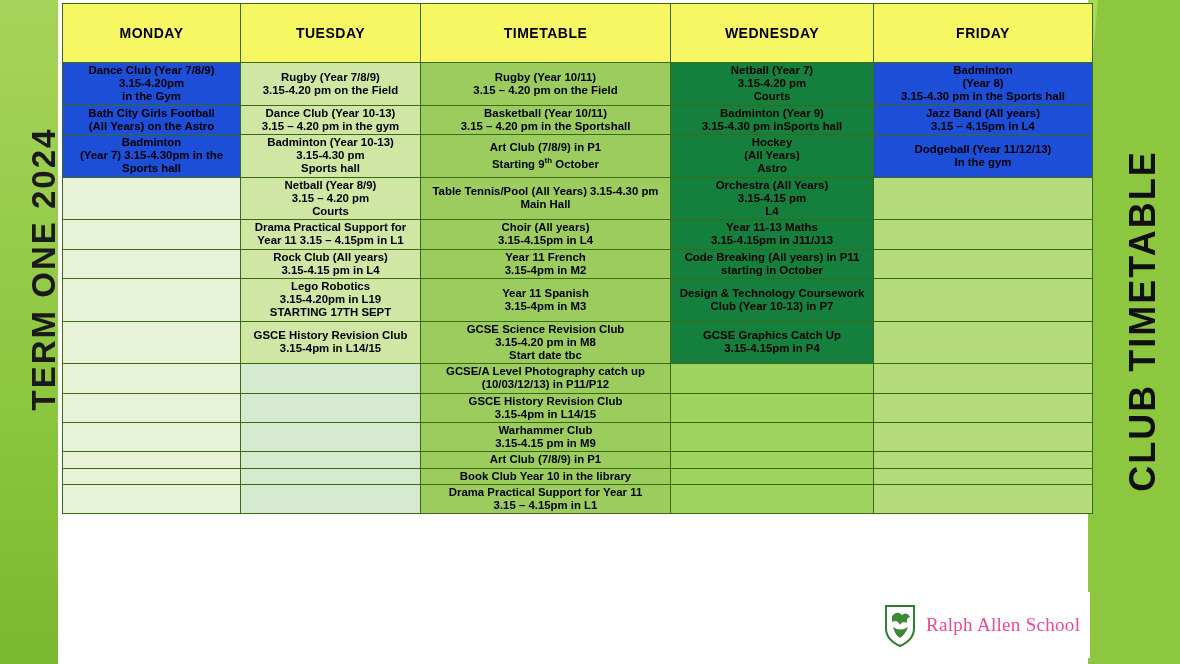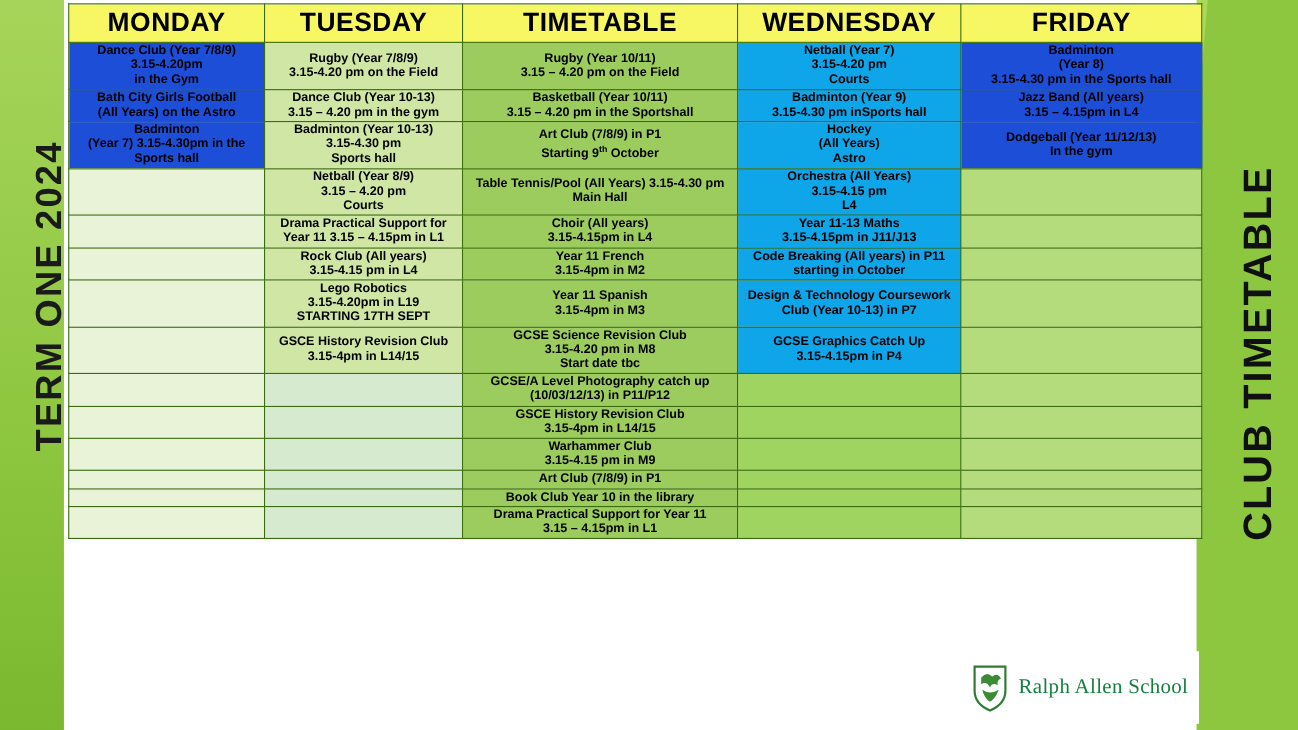--- a/index.html
+++ b/index.html
@@ -98,36 +98,36 @@
     font-size: 11.4px;
     line-height: 13.2px;
     text-align: center;
     vertical-align: middle;
     padding: 1px 2px;
     font-weight: bold;
     color: #000;
   }
   table.timetable th {
     background: #f7f764;
-    font-size: 24px;
+    font-size: 14px;
     line-height: 24px;
     letter-spacing: 0.5px;
     height: 26px;
-    padding: 4px;
+    padding: 16px;
   }
   col.c-mon  { width: 178px; }
   col.c-tue  { width: 180px; }
   col.c-wed  { width: 250px; }
   col.c-thu  { width: 203px; }
   col.c-fri  { width: 219px; }
 
   .cell-light   { background: #1d4ed8; }
   .cell-mid     { background: #cfe6a4; }
   .cell-green2  { background: #9ccc5e; }
-  .cell-dark    { background: #0ea5e9; }
+  .cell-dark    { background: #15803d; }
   .cell-empty-l { background: #e8f3d8; }
   .cell-empty-m { background: #d6ead0; }
   .cell-empty-g { background: #9ed45f; }
   .cell-empty-g2{ background: #b4dc7c; }
 
   sup { font-size: 8px; vertical-align: super; }
 
   
   .logo-box {
     position: absolute;
@@ -138,21 +138,21 @@
     background: #ffffff;
     display: flex;
     align-items: center;
     gap: 6px;
     padding-left: 8px;
     box-sizing: border-box;
   }
   .logo-crest { width: 40px; height: 46px; flex: 0 0 auto; }
   .logo-text {
     font-size: 19px;
-    color: #15803d;
+    color: #ec4899;
     font-family: "Liberation Serif", serif;
     letter-spacing: 0.3px;
   }
 </style>
 </head>
 <body>
 
 <div class="left-bar">
   <div class="left-bar-inner"></div>
   <div class="side-title">TERM ONE 2024</div>

